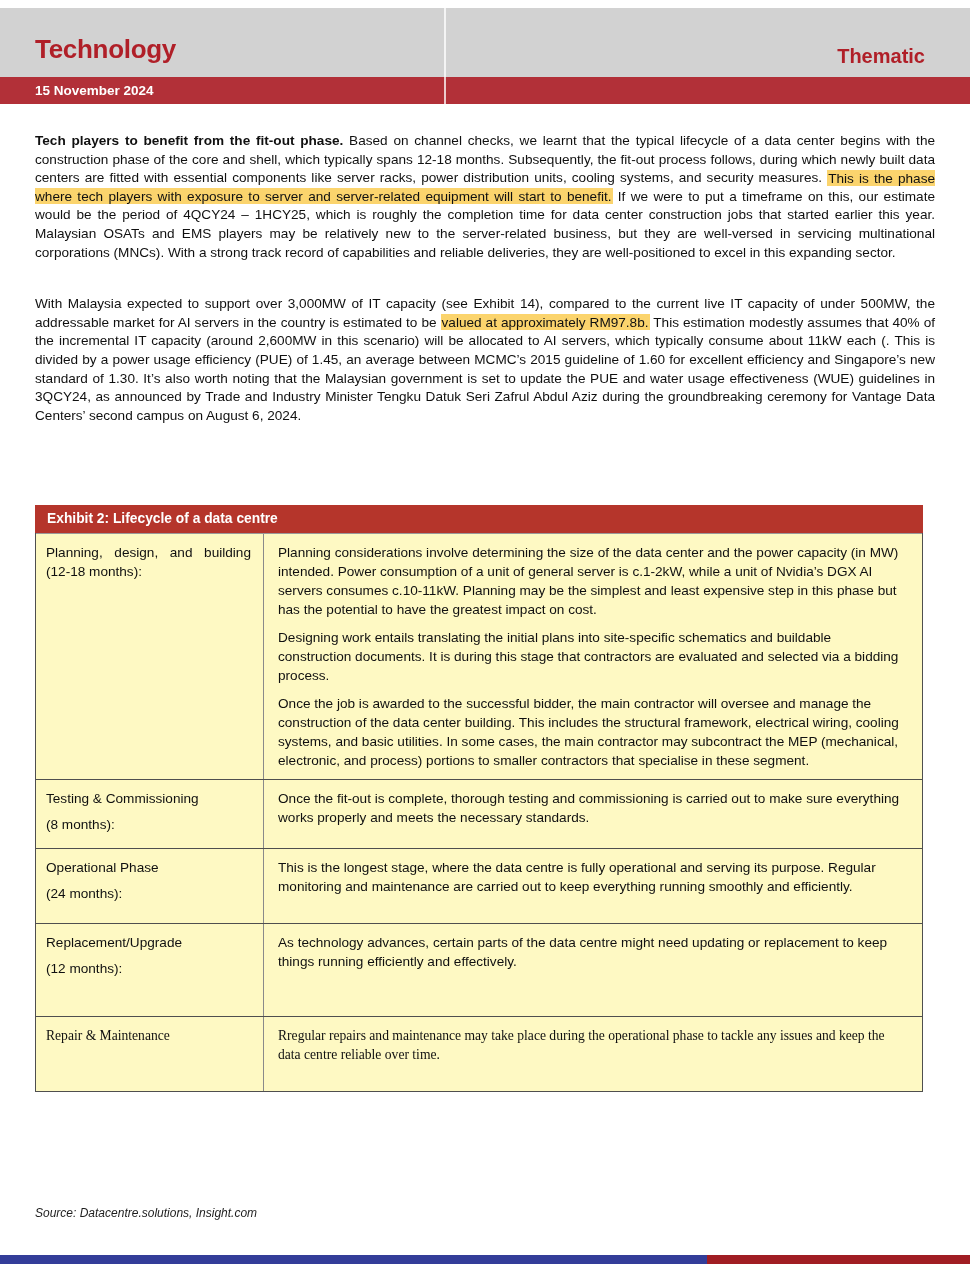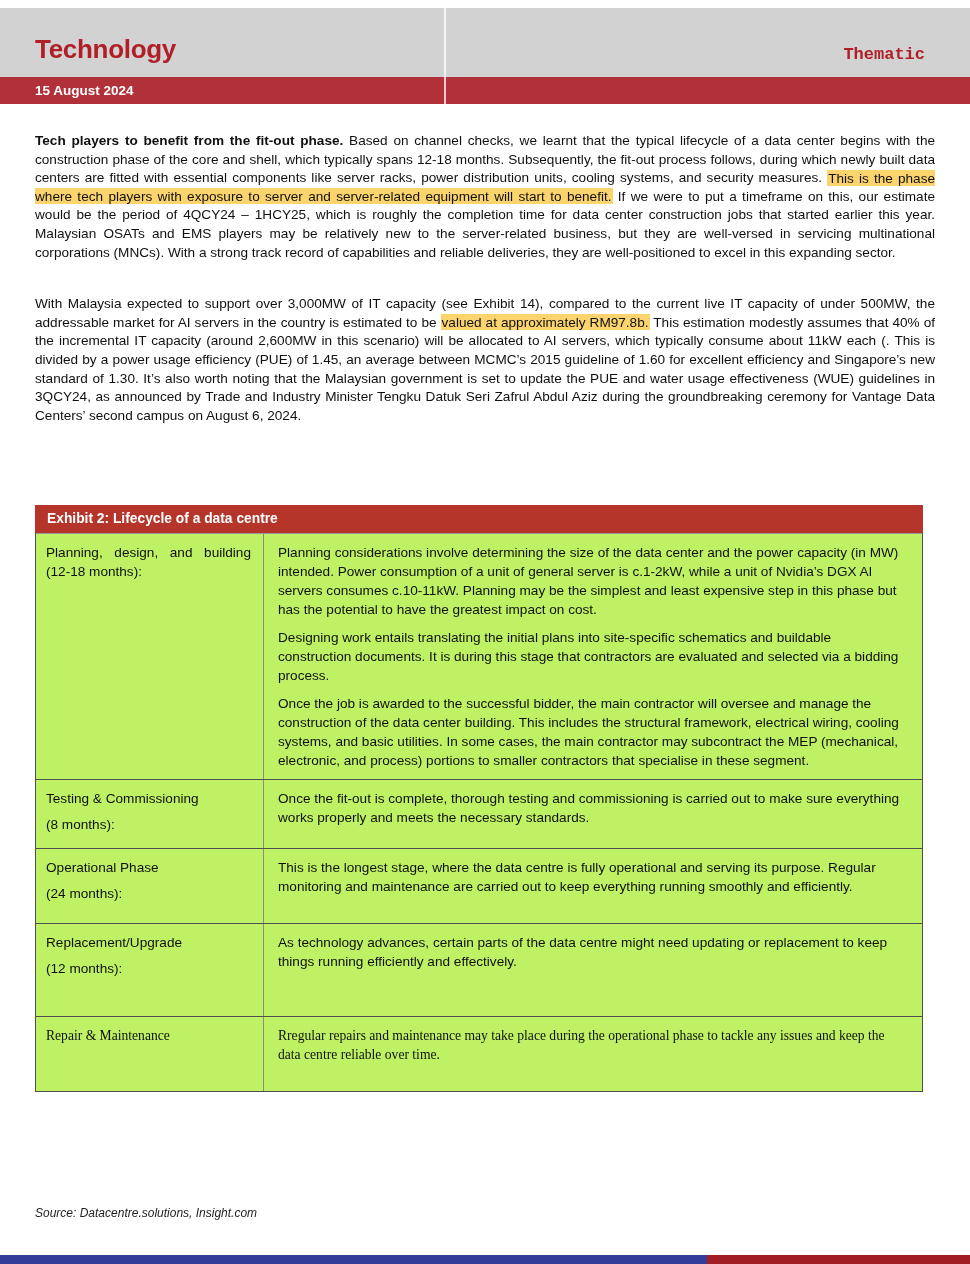--- a/index.html
+++ b/index.html
@@ -2,37 +2,37 @@
 <html><head>
 <meta charset="utf-8">
 <style>
   html,body{margin:0;padding:0;background:#fff;}
   .page{position:relative;width:970px;height:1264px;background:#fff;overflow:hidden;
         font-family:"Liberation Sans","DejaVu Sans",sans-serif;color:#101010;}
 
   
   .band{position:absolute;left:0;top:8px;width:970px;height:69px;background:#d2d2d2;}
   .brand-title{position:absolute;left:35px;top:34px;font-size:26px;font-weight:bold;color:#b01f28;letter-spacing:-0.3px;}
-  .category{position:absolute;right:45px;top:45px;font-size:17px;font-weight:bold;color:#b01f28;font-family:Liberation Mono, monospace;}
+  .category{position:absolute;right:45px;top:45px;font-size:20px;font-weight:bold;color:#b01f28;}
   .datebar{position:absolute;left:0;top:77px;width:970px;height:27px;background:#b23038;}
   .date{position:absolute;left:35px;top:0;line-height:27px;font-size:13.5px;font-weight:bold;color:#ffffff;}
   .seam{position:absolute;left:444px;top:8px;width:2px;height:96px;background:rgba(255,255,255,0.75);}
 
   
   .content{position:absolute;left:35px;top:132px;width:900px;}
   p.bodytext{margin:0;font-size:13.6px;line-height:18.6px;text-align:justify;}
   #p2{margin-top:33px;}
   .hl{background:#fbd46d;padding:0.5px 1px;}
 
   
   .exhibit{position:absolute;left:35px;top:505px;width:888px;box-sizing:border-box;}
   .ex-header{background:#b5352b;color:#fff;font-weight:bold;font-size:13.8px;height:28px;line-height:28px;
              padding-left:12px;box-sizing:border-box;}
   .ex-body{border:1.5px solid #4f4f4f;border-top:none;box-sizing:border-box;}
-  .ex-row{display:flex;position:relative;border-top:1.5px solid #4f4f4f;background:#bef264;}
+  .ex-row{display:flex;position:relative;border-top:1.5px solid #4f4f4f;background:#fef9c3;}
   .ex-row:first-child{border-top:1px solid #9a9a9a;}
   .ex-c1{flex:0 0 228px;box-sizing:border-box;border-right:1px solid #8a8a8a;
          padding:9px 12px 9px 10px;font-size:13.6px;line-height:19px;text-align:justify;}
   .ex-c2{flex:1;box-sizing:border-box;padding:9px 16px 9px 14px;font-size:13.6px;line-height:19px;}
   .ex-c2 p{margin:0 0 9px 0;}
   .ex-c2 p:last-child{margin-bottom:0;}
   .dur{margin-top:7px;}
   .ex-row:nth-child(2){min-height:68px;}
   .ex-row:nth-child(3){min-height:74px;}
   .ex-row:nth-child(4){min-height:92px;}
@@ -50,21 +50,21 @@
 </style>
 </head>
 <body>
 
 <div class="page">
 
   <div class="band" style="background: rgb(210, 210, 210);"></div>
   <div class="brand-title" style="color: rgb(176, 31, 40);">Technology</div>
   <div class="category" style="color: rgb(176, 31, 40);">Thematic</div>
   <div class="datebar" style="background: rgb(178, 48, 56);">
-    <span class="date">15 August 2024</span>
+    <span class="date">15 November 2024</span>
   </div>
   <div class="seam"></div>
 
   <div class="content">
     <p class="bodytext" id="p1"><b>Tech players to benefit from the fit-out phase.</b><span> Based on channel checks, we learnt that the typical lifecycle of a data center begins with the construction phase of the core and shell, which typically spans 12-18 months. Subsequently, the fit-out process follows, during which newly built data centers are fitted with essential components like server racks, power distribution units, cooling systems, and security measures. </span><span class="hl" style="background: rgb(251, 212, 109);">This is the phase where tech players with exposure to server and server-related equipment will start to benefit.</span><span> If we were to put a timeframe on this, our estimate would be the period of 4QCY24 – 1HCY25, which is roughly the completion time for data center construction jobs that started earlier this year. Malaysian OSATs and EMS players may be relatively new to the server-related business, but they are well-versed in servicing multinational corporations (MNCs). With a strong track record of capabilities and reliable deliveries, they are well-positioned to excel in this expanding sector.</span></p>
 
     <p class="bodytext" id="p2"><span>With Malaysia expected to support over 3,000MW of IT capacity (see Exhibit 14), compared to the current live IT capacity of under 500MW, the addressable market for AI servers in the country is estimated to be </span><span class="hl" style="background: rgb(251, 212, 109);">valued at approximately RM97.8b.</span><span> This estimation modestly assumes that 40% of the incremental IT capacity (around 2,600MW in this scenario) will be allocated to AI servers, which typically consume about 11kW each (. This is divided by a power usage efficiency (PUE) of 1.45, an average between MCMC’s 2015 guideline of 1.60 for excellent efficiency and Singapore’s new standard of 1.30. It’s also worth noting that the Malaysian government is set to update the PUE and water usage effectiveness (WUE) guidelines in 3QCY24, as announced by Trade and Industry Minister Tengku Datuk Seri Zafrul Abdul Aziz during the groundbreaking ceremony for Vantage Data Centers’ second campus on August 6, 2024.</span></p>
   </div>
 
   <div class="exhibit">

